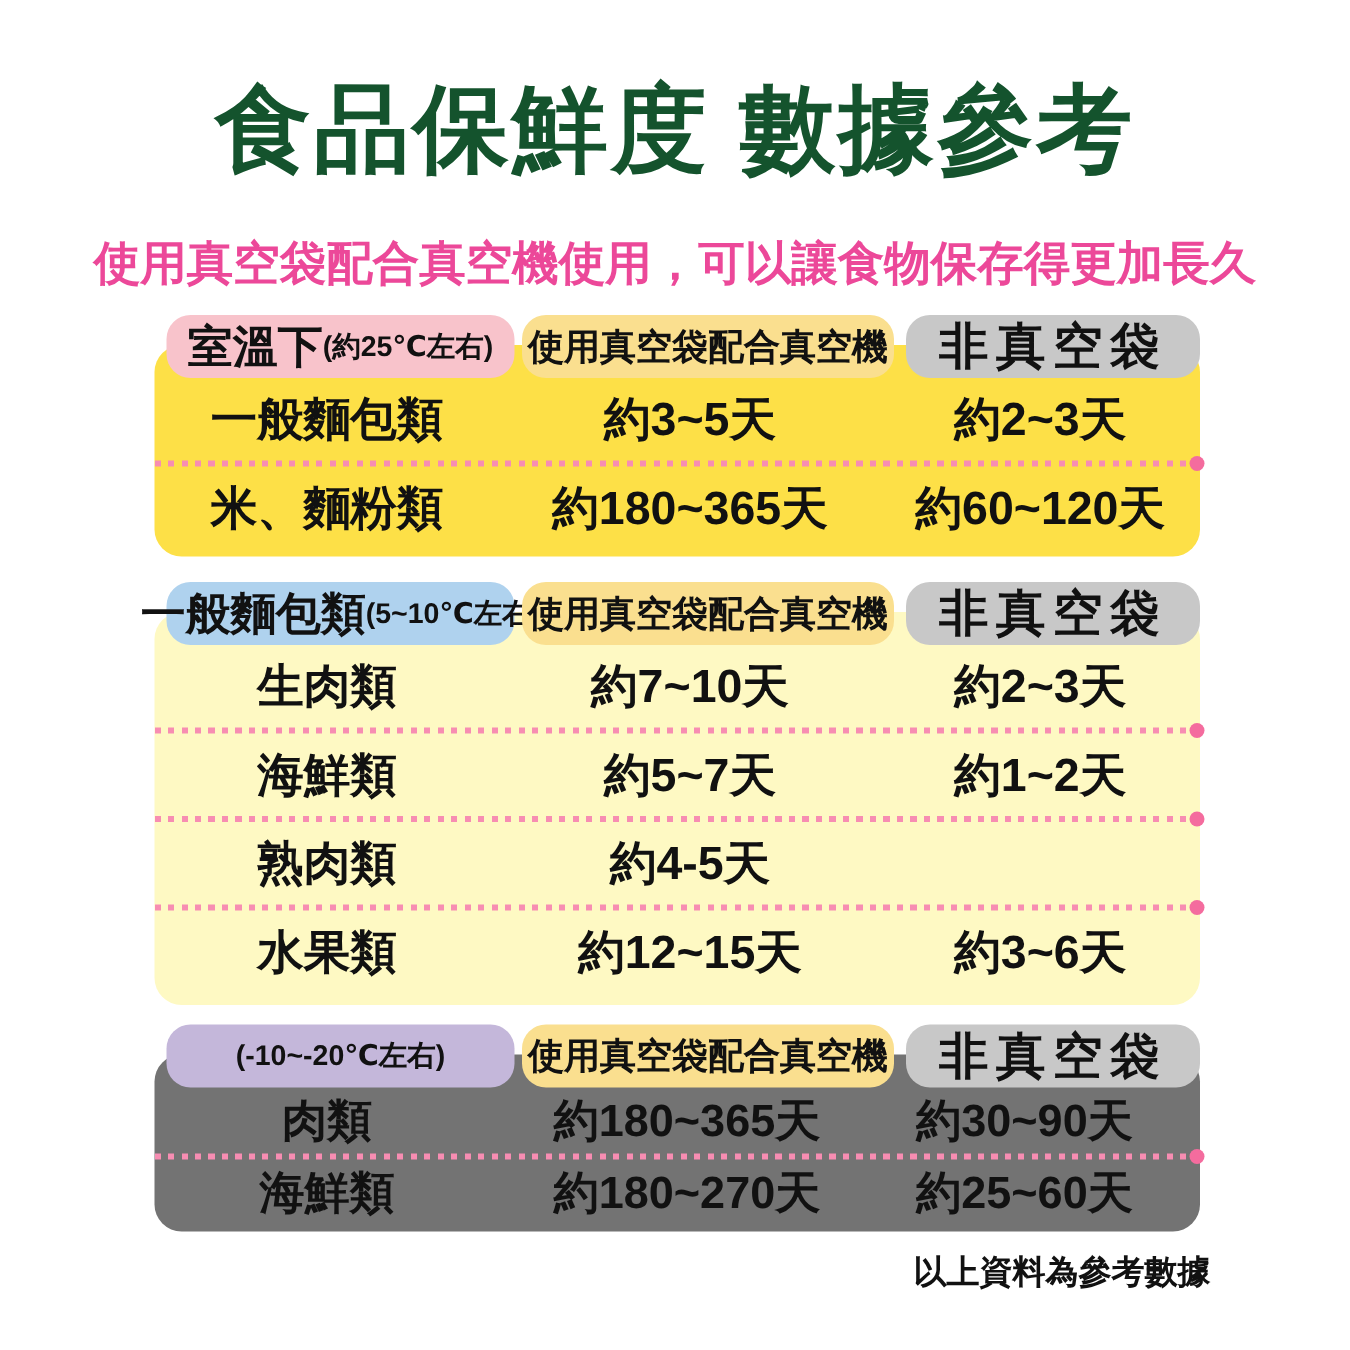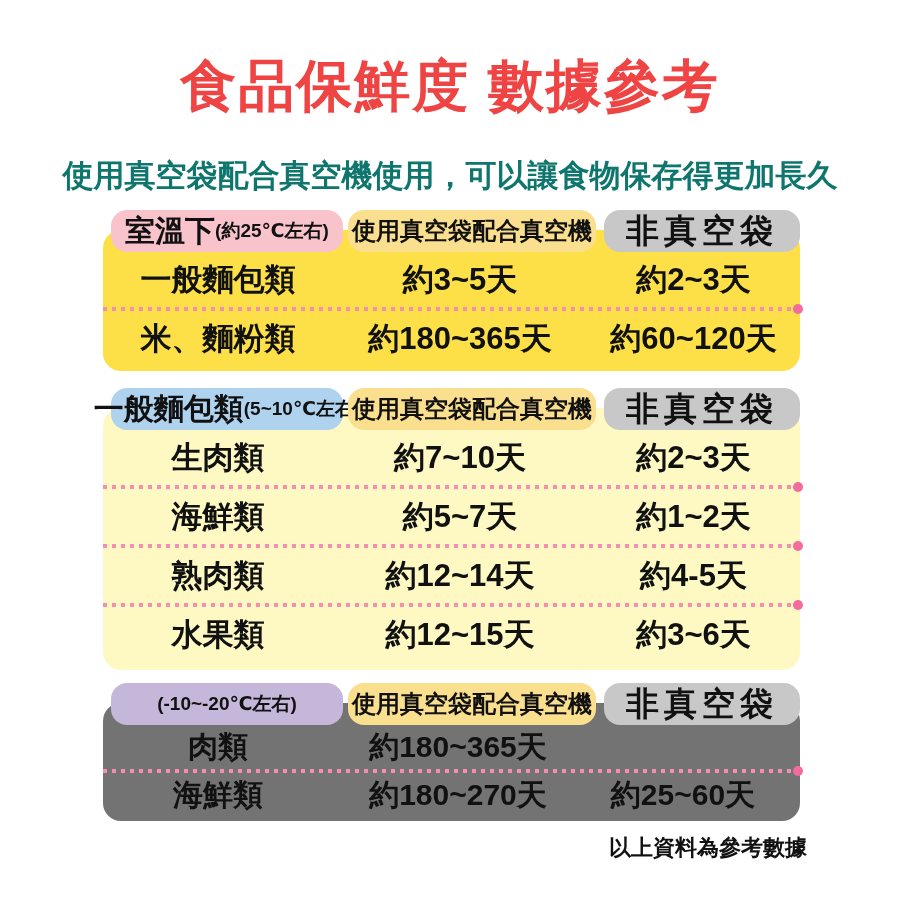--- a/index.html
+++ b/index.html
@@ -8,31 +8,31 @@
     width: 900px;
     height: 900px;
     background: #ffffff;
     overflow: hidden;
     font-family: "Liberation Sans", "DejaVu Sans", sans-serif;
     color: #111111;
   }
   .page-title {
     margin: 36px 0 0 0;
     text-align: center;
-    color: #ef4444;
-    font-size: 56px;
+    color: #14532d;
+    font-size: 64px;
     font-weight: bold;
     line-height: 100px;
     letter-spacing: 2px;
     white-space: nowrap;
   }
   .page-subtitle {
     margin: 20px 0 0 0;
     text-align: center;
-    color: #0f766e;
+    color: #ec4899;
     font-size: 31px;
     font-weight: bold;
     line-height: 40px;
     white-space: nowrap;
   }
   .section {
     position: relative;
     width: 697px;
     margin-left: 103px;
   }
@@ -167,21 +167,20 @@
     </div>
     <div class="sep"></div>
     <div class="row">
       <div class="cell">海鮮類</div>
       <div class="cell">約5~7天</div>
       <div class="cell">約1~2天</div>
     </div>
     <div class="sep"></div>
     <div class="row">
       <div class="cell">熟肉類</div>
-      <div class="cell">約12~14天</div>
       <div class="cell">約4-5天</div>
     </div>
     <div class="sep"></div>
     <div class="row">
       <div class="cell">水果類</div>
       <div class="cell">約12~15天</div>
       <div class="cell">約3~6天</div>
     </div>
   </div>
 </section>
@@ -191,20 +190,21 @@
     <div class="pill pill-cat">
         <span class="cat-note">(-10~-20℃左右)</span>
     </div>
     <div class="pill pill-vac">使用真空袋配合真空機</div>
     <div class="pill pill-non">非真空袋</div>
   </div>
   <div class="sec-body">
     <div class="row">
       <div class="cell">肉類</div>
       <div class="cell">約180~365天</div>
+      <div class="cell">約30~90天</div>
     </div>
     <div class="sep"></div>
     <div class="row">
       <div class="cell">海鮮類</div>
       <div class="cell">約180~270天</div>
       <div class="cell">約25~60天</div>
     </div>
   </div>
 </section>
 

